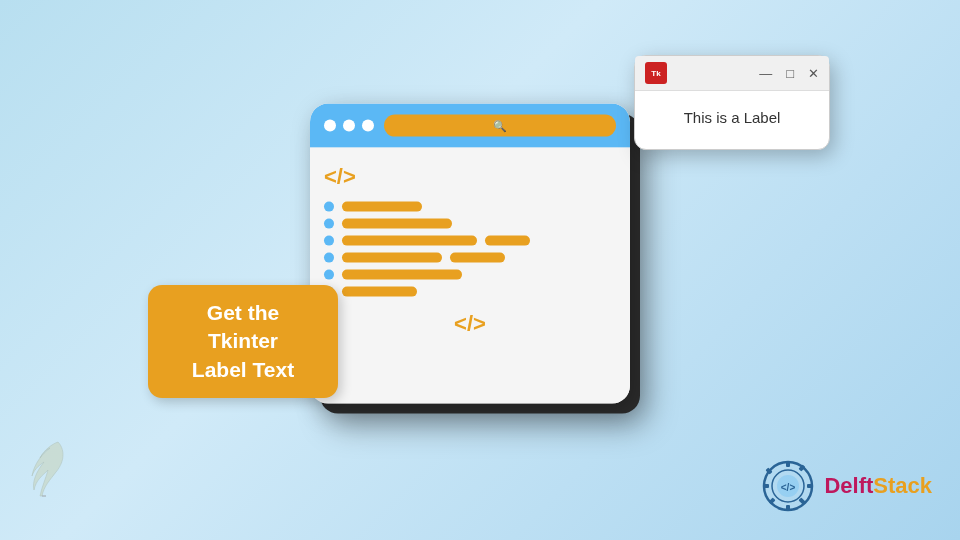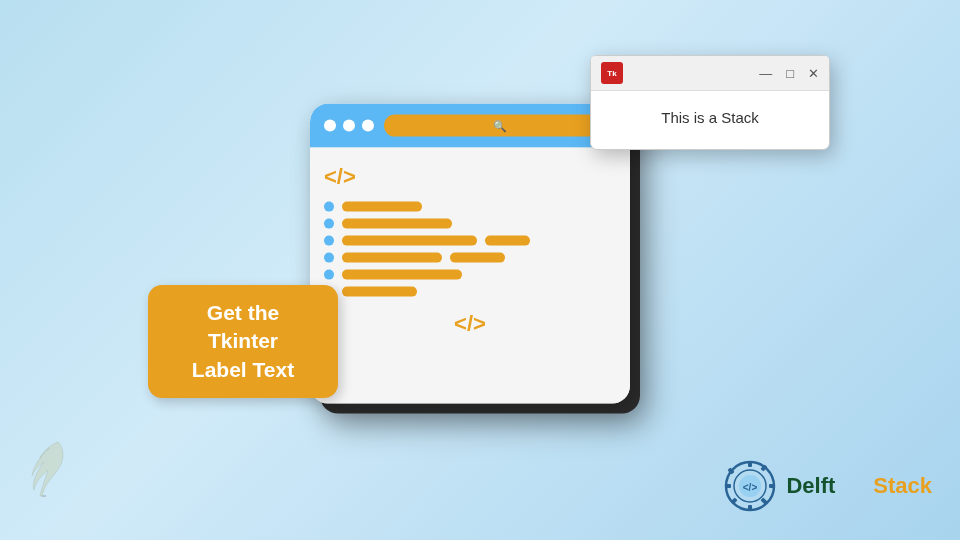--- a/index.html
+++ b/index.html
@@ -136,24 +136,24 @@
       font-weight: bold;
       text-align: center;
       margin-top: 14px;
     }
 
     
     .tkinter-window {
       position: absolute;
       right: 130px;
       top: 55px;
-      width: 240px;
+      width: 196px;
       background: white;
       border: 1px solid #ccc;
-      border-radius: 7px;
+      border-radius: 12px;
       box-shadow: 4px 6px 20px rgba(0,0,0,0.25);
       z-index: 10;
     }
 
     .tkinter-titlebar {
       background: #f0f0f0;
       border-bottom: 1px solid #ddd;
       padding: 6px 10px;
       display: flex;
       align-items: center;
@@ -243,21 +243,21 @@
       height: 52px;
     }
 
     .delftstack-name {
       font-size: 22px;
       font-weight: bold;
       color: #2a6496;
     }
 
     .delftstack-name span {
-      color: #14532d;
+      color: #be185d;
     }
   </style>
 </head>
 <body>
 
 <div style="position:absolute;inset:0;"></div>
 
 <div class="editor-container">
 
   <div class="device-frame"></div>
@@ -315,21 +315,21 @@
     <div class="tkinter-icon">
       <span style="font-size:8px; font-weight:bold; color:white;">Tk</span>
     </div>
     <div class="tkinter-controls">
       <span class="tkinter-btn">—</span>
       <span class="tkinter-btn">□</span>
       <span class="tkinter-btn">✕</span>
     </div>
   </div>
   <div class="tkinter-body">
-    <span class="tkinter-label">This is a Stack</span>
+    <span class="tkinter-label">This is a Label</span>
   </div>
 </div>
 
 <div class="cta-badge">
   <div class="cta-text">Get the Tkinter<br>Label Text</div>
 </div>
 
 <div class="quill-icon">
   <svg viewBox="0 0 38 58" width="38" height="58" fill="none" xmlns="http://www.w3.org/2000/svg">
     <path d="M30 2 C36 8, 38 20, 28 32 C22 40, 16 46, 14 56 L12 56 C14 46, 18 38, 20 30 C14 36, 8 40, 6 50 C4 42, 8 32, 16 22 C10 26, 6 30, 4 36 C6 24, 14 14, 22 8 C18 10, 14 14, 12 18 C16 10, 24 4, 30 2Z" fill="#c8d8c8" stroke="#a0b0a0" stroke-width="0.5"></path>
@@ -354,15 +354,15 @@
       <rect x="5" y="8" width="4" height="6" rx="1" transform="rotate(-45 7 11)"></rect>
       <rect x="38" y="38" width="4" height="6" rx="1" transform="rotate(-45 40 41)"></rect>
     </g>
 
     <circle cx="26" cy="26" r="16" fill="none" stroke="#2a6496" stroke-width="1.5"></circle>
     <circle cx="26" cy="26" r="11" fill="#5bb8f5" opacity="0.3"></circle>
 
     <text x="26" y="31" text-anchor="middle" font-size="10" font-weight="bold" fill="#2a6496">&lt;/&gt;</text>
   </svg>
   <div class="delftstack-name">
-    <span>Delft</span><span style="color:#e8a020;margin-left:38px;">Stack</span>
+    <span>Delft</span><span style="color:#e8a020;">Stack</span>
   </div>
 </div>
 
 </body></html>

